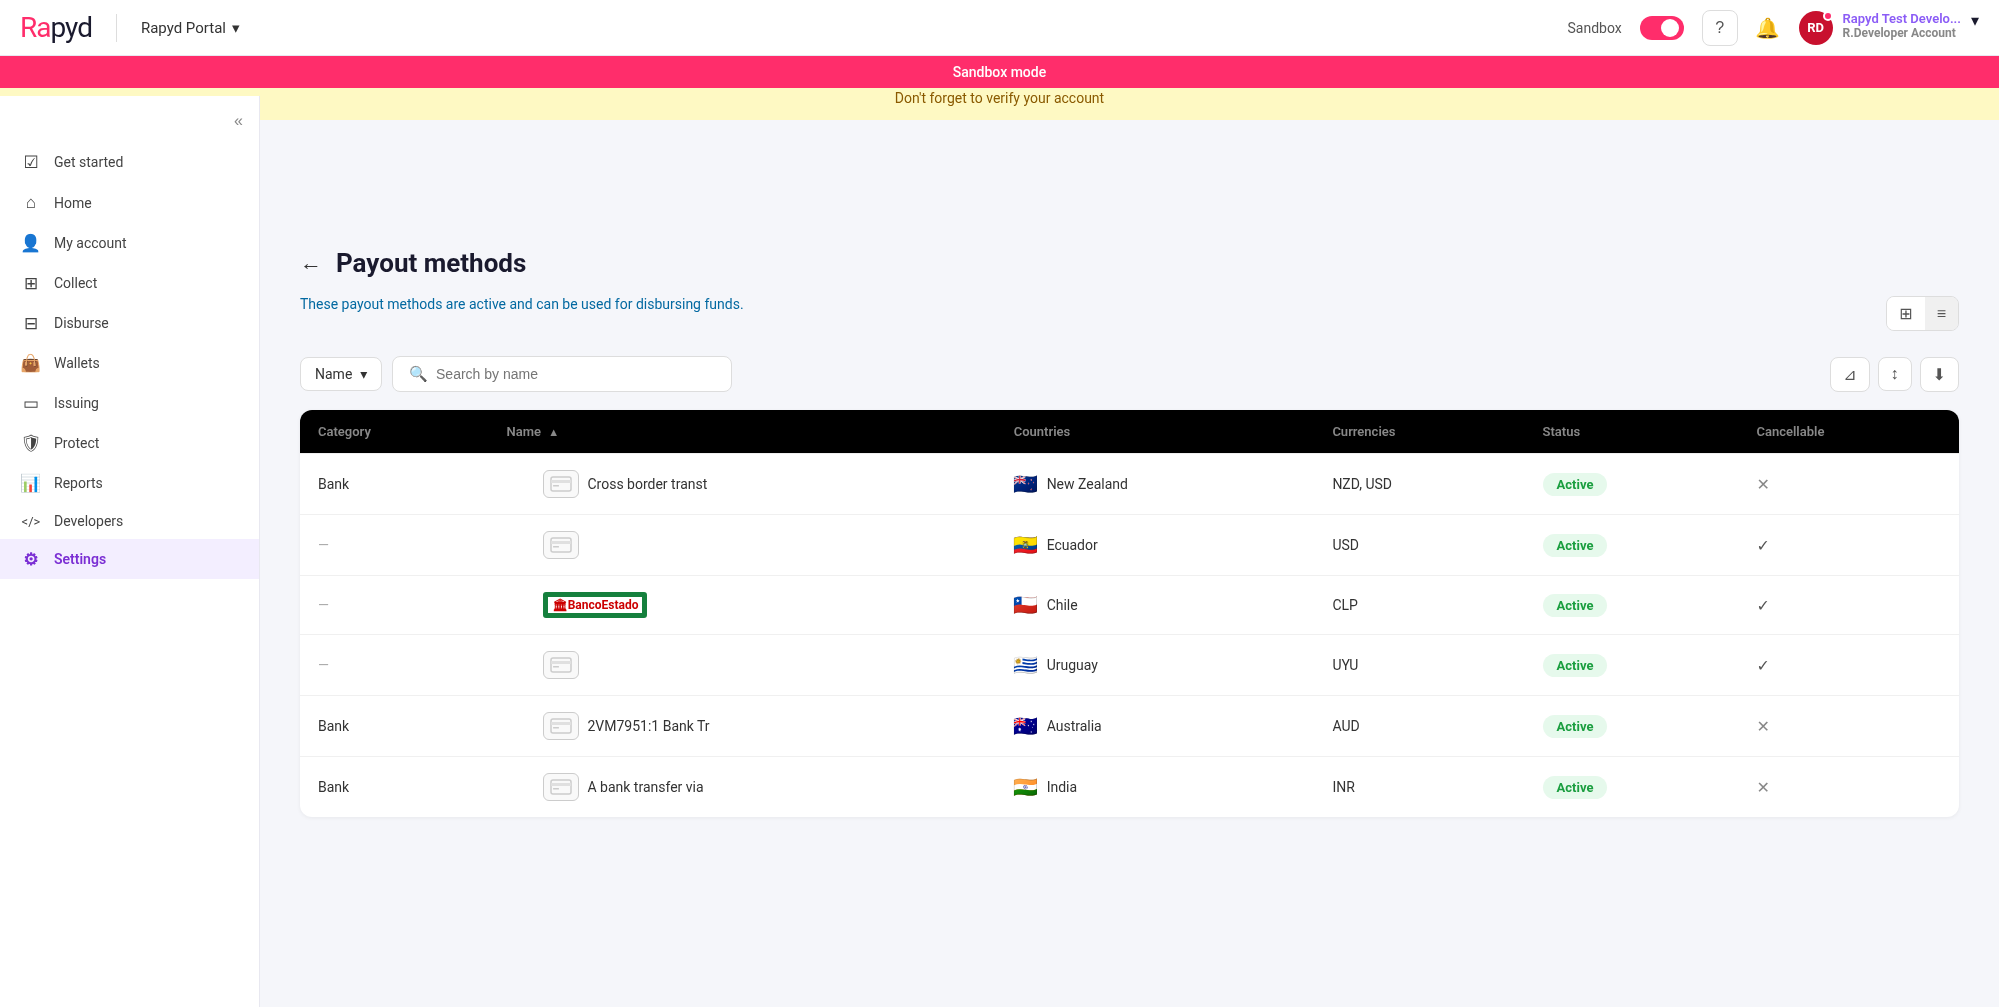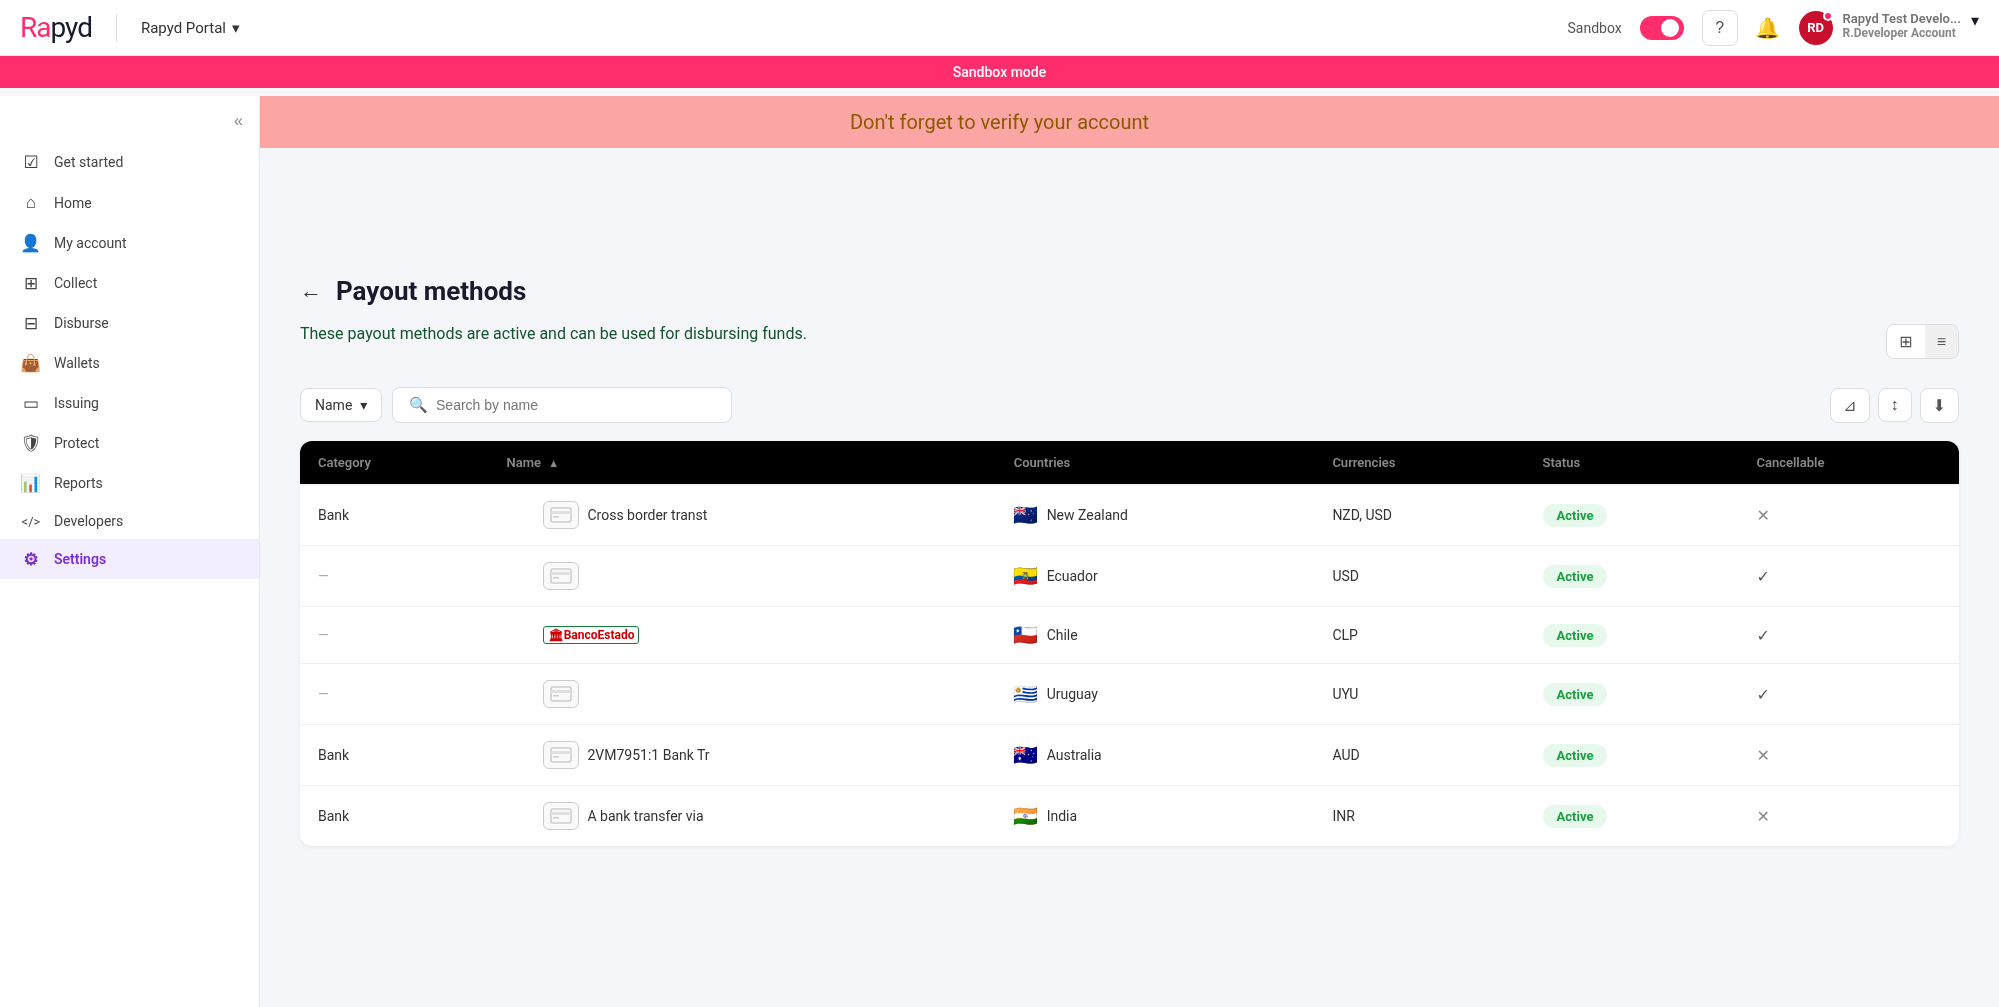--- a/index.html
+++ b/index.html
@@ -28,35 +28,35 @@
       position: absolute; content: ""; height: 18px; width: 18px;
       left: 3px; bottom: 3px; background: white; border-radius: 50%; transition: .3s;
       transform: translateX(18px);
     }
     .icon-btn { background: none; border: 1px solid #ddd; border-radius: 8px; width: 36px; height: 36px; display: flex; align-items: center; justify-content: center; cursor: pointer; color: #555; font-size: 16px; }
     .notif-btn { background: none; border: none; cursor: pointer; color: #555; font-size: 20px; position: relative; }
     .user-info { display: flex; align-items: flex-start; gap: 10px; cursor: pointer; }
     .avatar { width: 34px; height: 34px; border-radius: 50%; background: #c8102e; color: #fff; display: flex; align-items: center; justify-content: center; font-size: 13px; font-weight: 700; position: relative; }
     .avatar-dot { position: absolute; top: 0; right: 0; width: 10px; height: 10px; background: #ff2d6b; border-radius: 50%; border: 2px solid #fff; }
     .user-text { display: flex; flex-direction: column; }
-    .user-name { font-size: 13px; font-weight: 600; color: #737373; }
+    .user-name { font-size: 13px; font-weight: 600; color: #8b5cf6; }
     .user-role { font-size: 12px; color: #888; font-weight: bold; }
 
     
     .sandbox-banner {
       position: fixed; top: 56px; left: 0; right: 0; z-index: 99;
       background: #ff2d6b; color: #fff; text-align: center;
       font-size: 14px; font-weight: 500; padding: 8px;
     }
 
     
     .verify-banner {
-      background: #fca5a5; text-align: center;
-      font-size: 20px; color: #8a5a00; padding: 14px;
-      margin-top: 96px;
+      background: #fef9c3; text-align: center;
+      font-size: 14px; color: #8a5a00; padding: 14px;
+      margin-top: 76px;
     }
 
     
     .layout { display: flex; margin-top: 96px; min-height: calc(100vh - 96px); }
 
     
     .sidebar {
       width: 260px; background: #fff; border-right: 1px solid #e8e8f0;
       position: fixed; top: 96px; bottom: 0; left: 0; overflow-y: auto;
       padding: 12px 0;
@@ -73,21 +73,21 @@
 
     
     .main { margin-left: 260px; flex: 1; padding: 0; }
     .main-inner { padding: 32px 40px; }
 
     
     .page-header { display: flex; align-items: center; gap: 14px; margin-bottom: 18px; }
     .back-btn { background: none; border: none; cursor: pointer; font-size: 22px; color: #333; }
     .page-title { font-size: 26px; font-weight: 700; color: #1a1a2e; }
 
-    .page-desc { font-size: 16px; color: #14532d; margin-bottom: 24px; }
+    .page-desc { font-size: 14px; color: #0369a1; margin-bottom: 24px; }
 
     
     .toolbar { display: flex; align-items: center; justify-content: space-between; margin-bottom: 18px; }
     .toolbar-left { display: flex; align-items: center; gap: 10px; }
     .toolbar-right { display: flex; align-items: center; gap: 8px; }
 
     .filter-dropdown {
       display: flex; align-items: center; gap: 8px;
       border: 1px solid #ddd; border-radius: 8px; padding: 8px 14px;
       background: #fff; cursor: pointer; font-size: 14px; color: #333;
@@ -124,21 +124,21 @@
     }
     .status-active { background: #e6f9ec; color: #1a9e3f; }
 
     .method-icon {
       width: 36px; height: 28px; border: 1.5px solid #ccc; border-radius: 6px;
       display: inline-flex; align-items: center; justify-content: center;
       background: #f9f9f9; font-size: 10px; color: #888; margin-right: 8px;
     }
     .method-cell { display: flex; align-items: center; margin-left: 37px; }
 
-    .banco-logo { font-size: 11px; color: #c00; font-weight: 700; border: 1px solid #15803d; border-radius: 3px; padding: 1px 4px; }
+    .banco-logo { font-size: 11px; color: #c00; font-weight: 700; border: 5px solid #15803d; border-radius: 3px; padding: 1px 4px; }
 
     .cancel-x { color: #888; font-size: 16px; }
     .cancel-check { color: #555; font-size: 16px; }
   </style>
 </head>
 <body>
 
 <div class="topbar">
   <div class="topbar-logo">
     <div class="logo-text">

